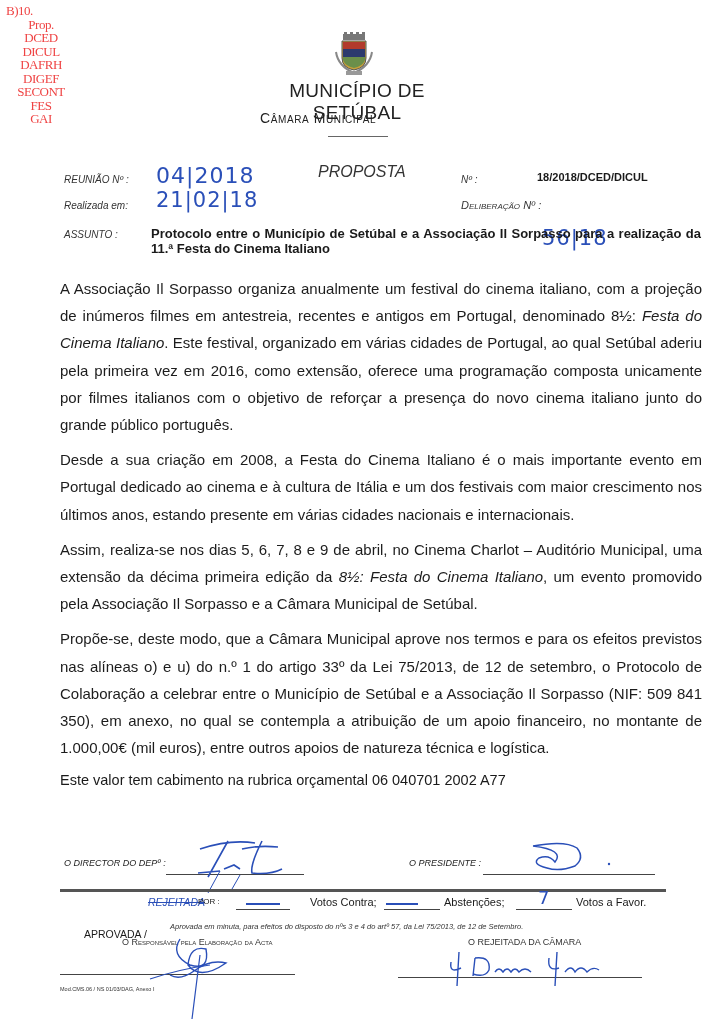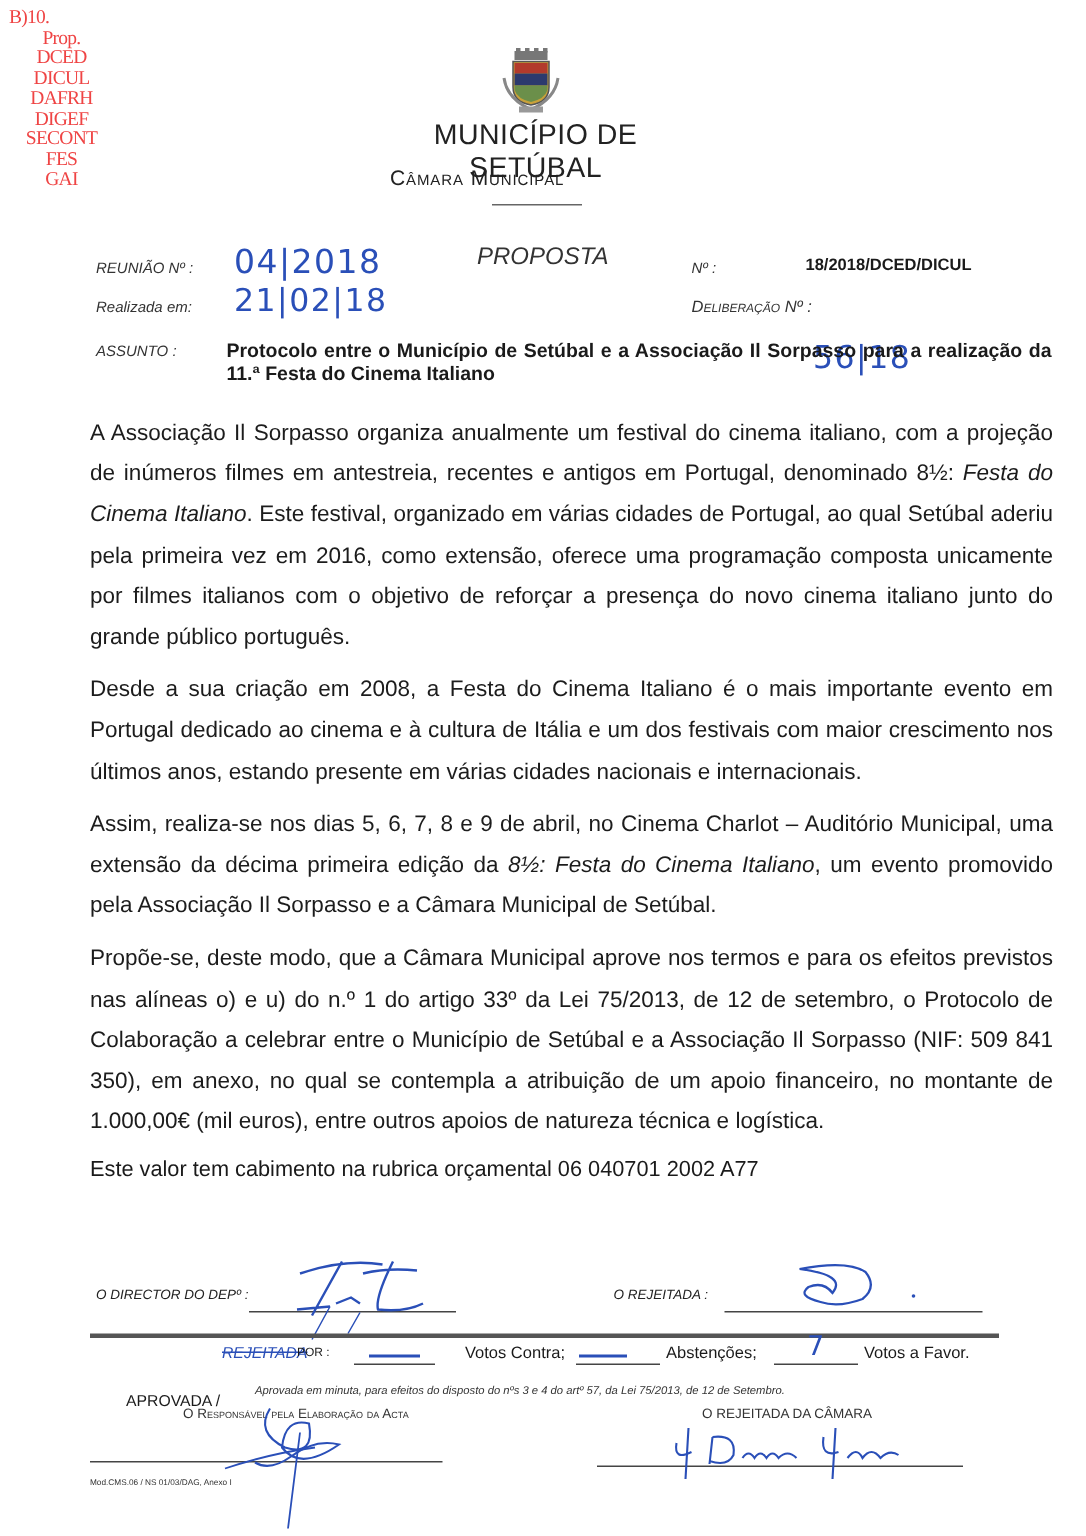--- a/index.html
+++ b/index.html
@@ -89,21 +89,21 @@
 <div class="abs sig-label" style="left:64px;top:858px;">O DIRECTOR DO DEPº :</div>
 <div class="abs line" style="left:166px;top:874px;width:138px;"></div>
 <svg class="sig" style="left:180px;top:835px;" width="110" height="60">
   <path d="M20 14 Q50 4 75 8" stroke="#2a4fb8" stroke-width="1.6" fill="none"></path>
   <path d="M48 6 L28 42 M18 38 L40 36" stroke="#2a4fb8" stroke-width="1.6" fill="none"></path>
   <path d="M44 34 L54 30 L60 34" stroke="#2a4fb8" stroke-width="1.6" fill="none"></path>
   <path d="M82 6 Q70 30 72 38 Q90 40 102 34 M62 14 Q78 10 98 12" stroke="#2a4fb8" stroke-width="1.6" fill="none"></path>
   <path d="M40 36 L28 58 M60 40 L52 54" stroke="#2a4fb8" stroke-width="1" fill="none"></path>
 </svg>
 
-<div class="abs sig-label" style="left:409px;top:858px;">O REJEITADA :</div>
+<div class="abs sig-label" style="left:409px;top:858px;">O PRESIDENTE :</div>
 <div class="abs line" style="left:483px;top:874px;width:172px;"></div>
 <svg class="sig" style="left:525px;top:840px;" width="90" height="40">
   <path d="M8 6 Q40 0 52 8 Q60 18 50 26 Q34 32 22 28 Q6 24 14 18 Q24 14 30 22 Q40 10 8 6" stroke="#2a4fb8" stroke-width="1.5" fill="none"></path>
   <circle cx="84" cy="24" r="1.2" fill="#2a4fb8"></circle>
 </svg>
 
 <div class="abs thick"></div>
 
 <div class="abs votes-row">
   <span class="abs" style="left:0;top:3px;margin-top:32px;">APROVADA / </span>

